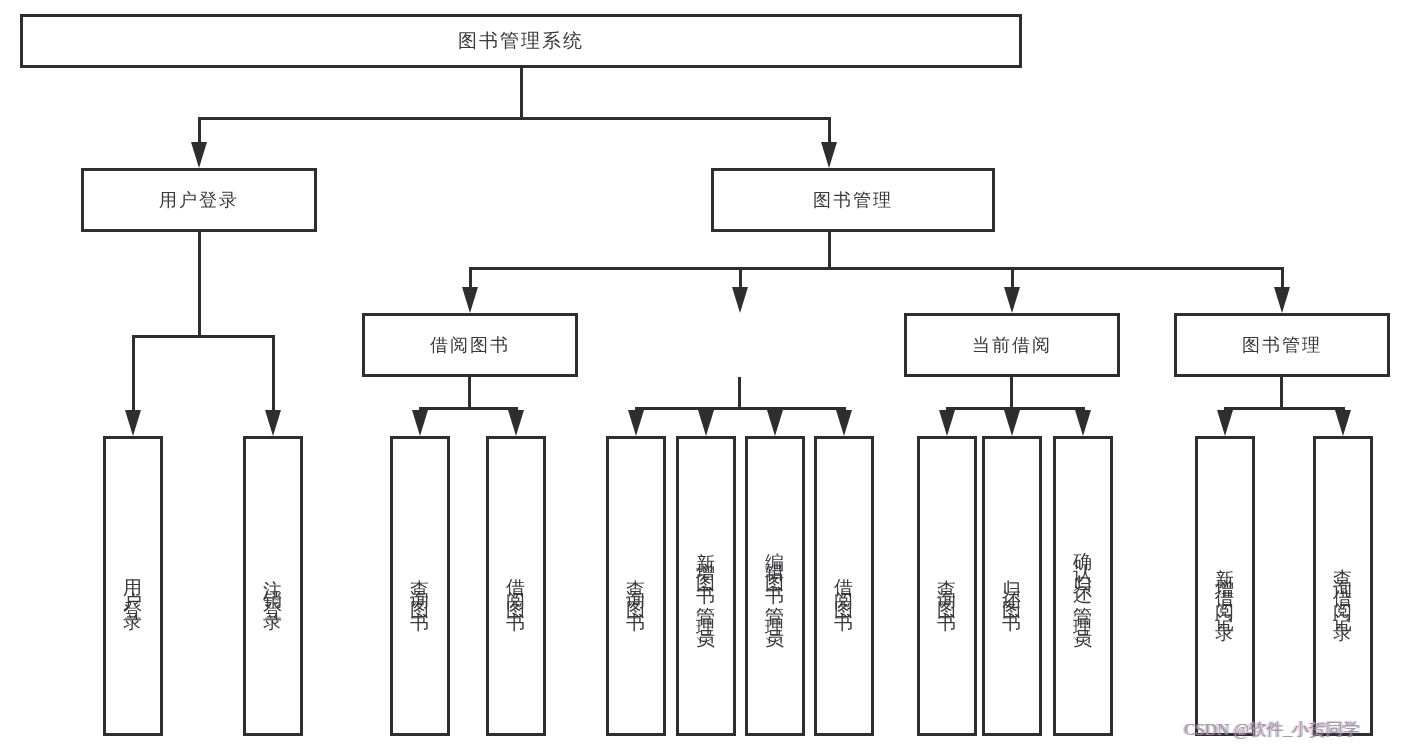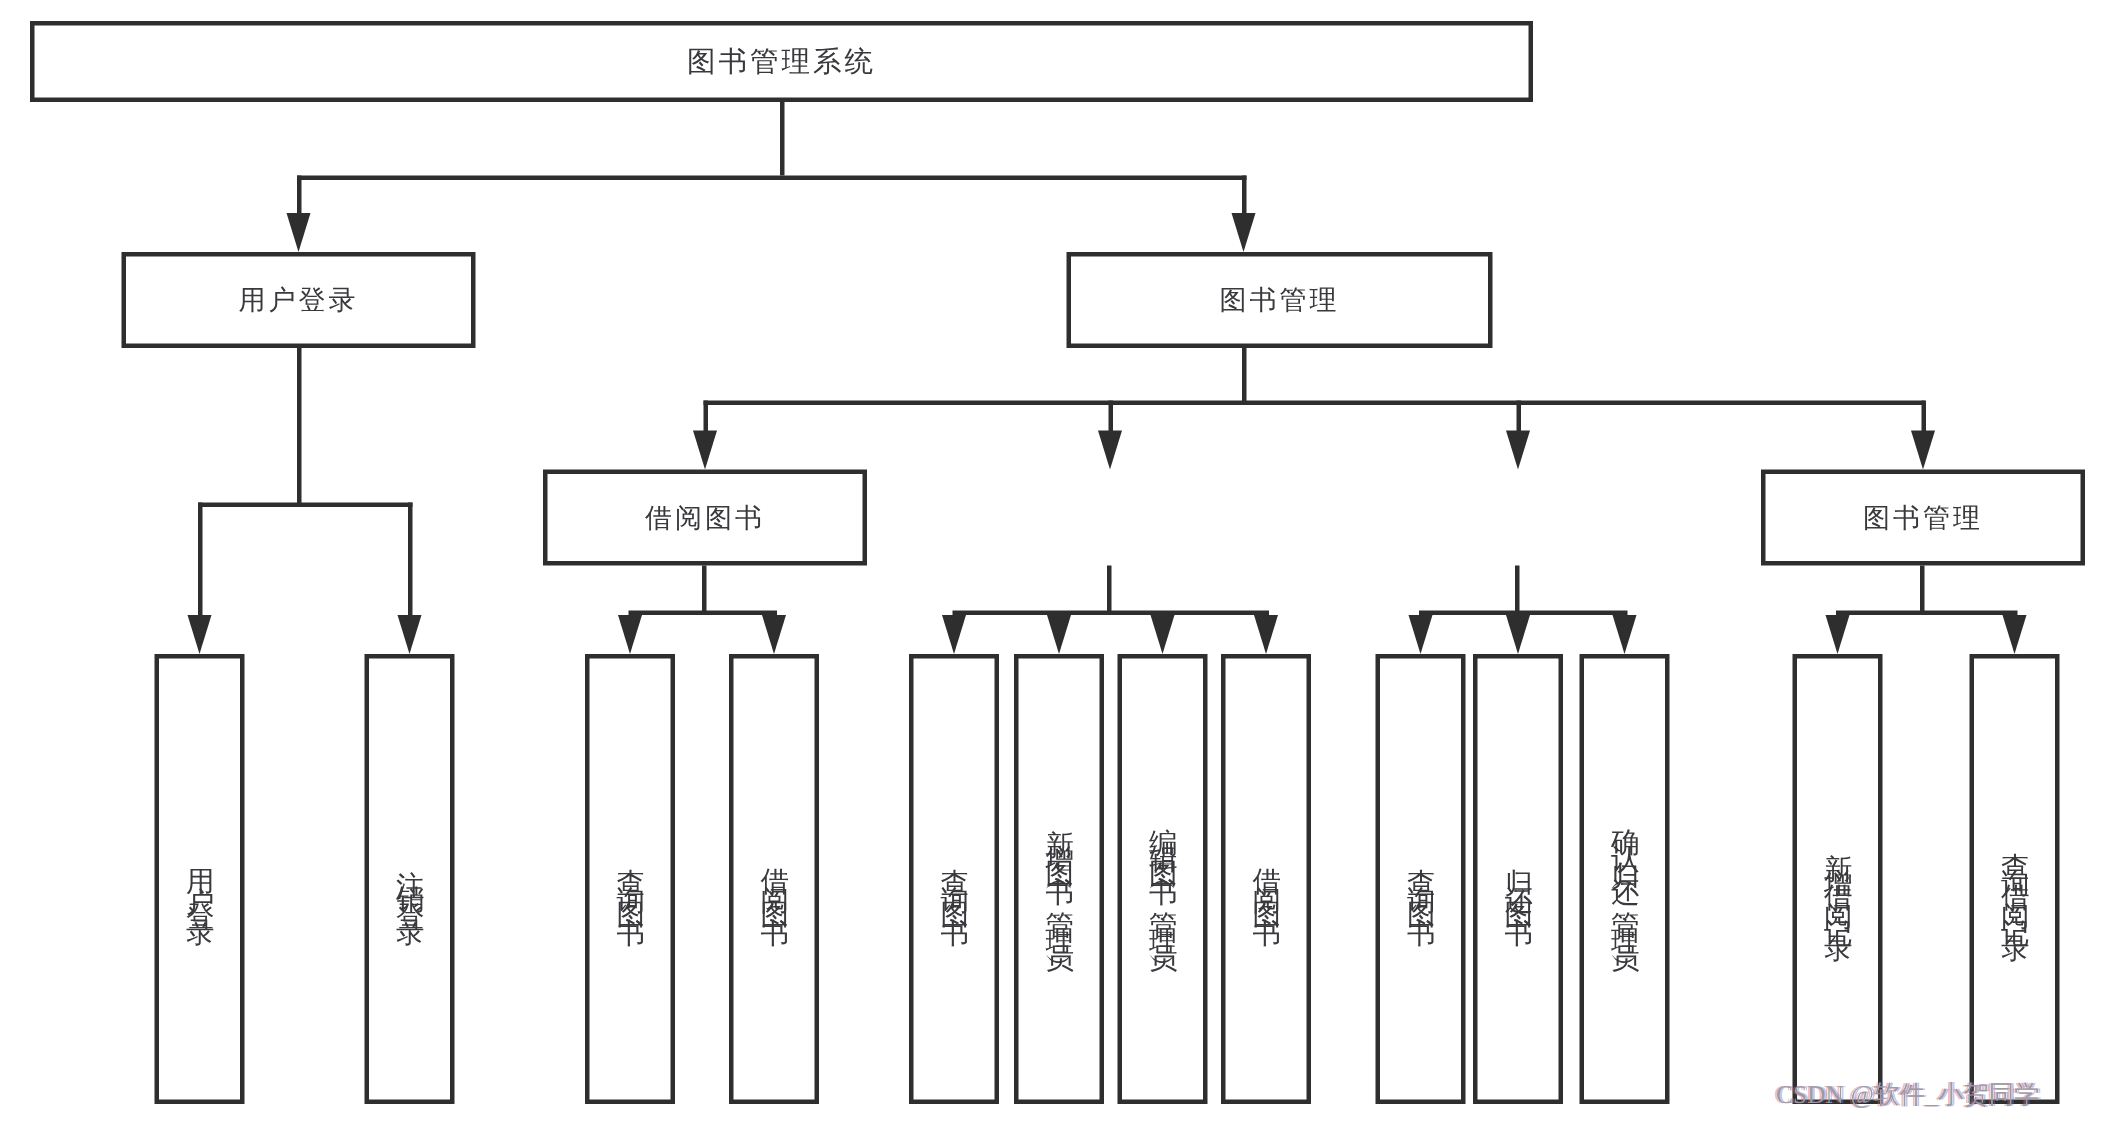--- a/index.html
+++ b/index.html
@@ -76,20 +76,23 @@
   <div class="line v" style="left:1011px;top:267px;height:23px;"></div>
   <div class="line v" style="left:1281px;top:267px;height:23px;"></div>
   <div class="arrow" style="left:462px;top:287px;"></div>
   <div class="arrow" style="left:732px;top:287px;"></div>
   <div class="arrow" style="left:1004px;top:287px;"></div>
   <div class="arrow" style="left:1274px;top:287px;"></div>
 
   <div class="box lvl3" style="left:362px;top:313px;width:216px;height:64px;">
     <span class="label">借阅图书</span>
   </div>
+  <div class="box lvl3" style="left:904px;top:313px;width:216px;height:64px;">
+    <span class="label">当前借阅</span>
+  </div>
   <div class="box lvl3" style="left:1174px;top:313px;width:216px;height:64px;">
     <span class="label">图书管理</span>
   </div>
 
   <div class="line v" style="left:468px;top:377px;height:33px;"></div>
   <div class="line h" style="left:419px;top:407px;width:99px;"></div>
   <div class="arrow" style="left:412px;top:410px;"></div>
   <div class="arrow" style="left:508px;top:410px;"></div>
 
   <div class="line v" style="left:738px;top:377px;height:33px;"></div>

